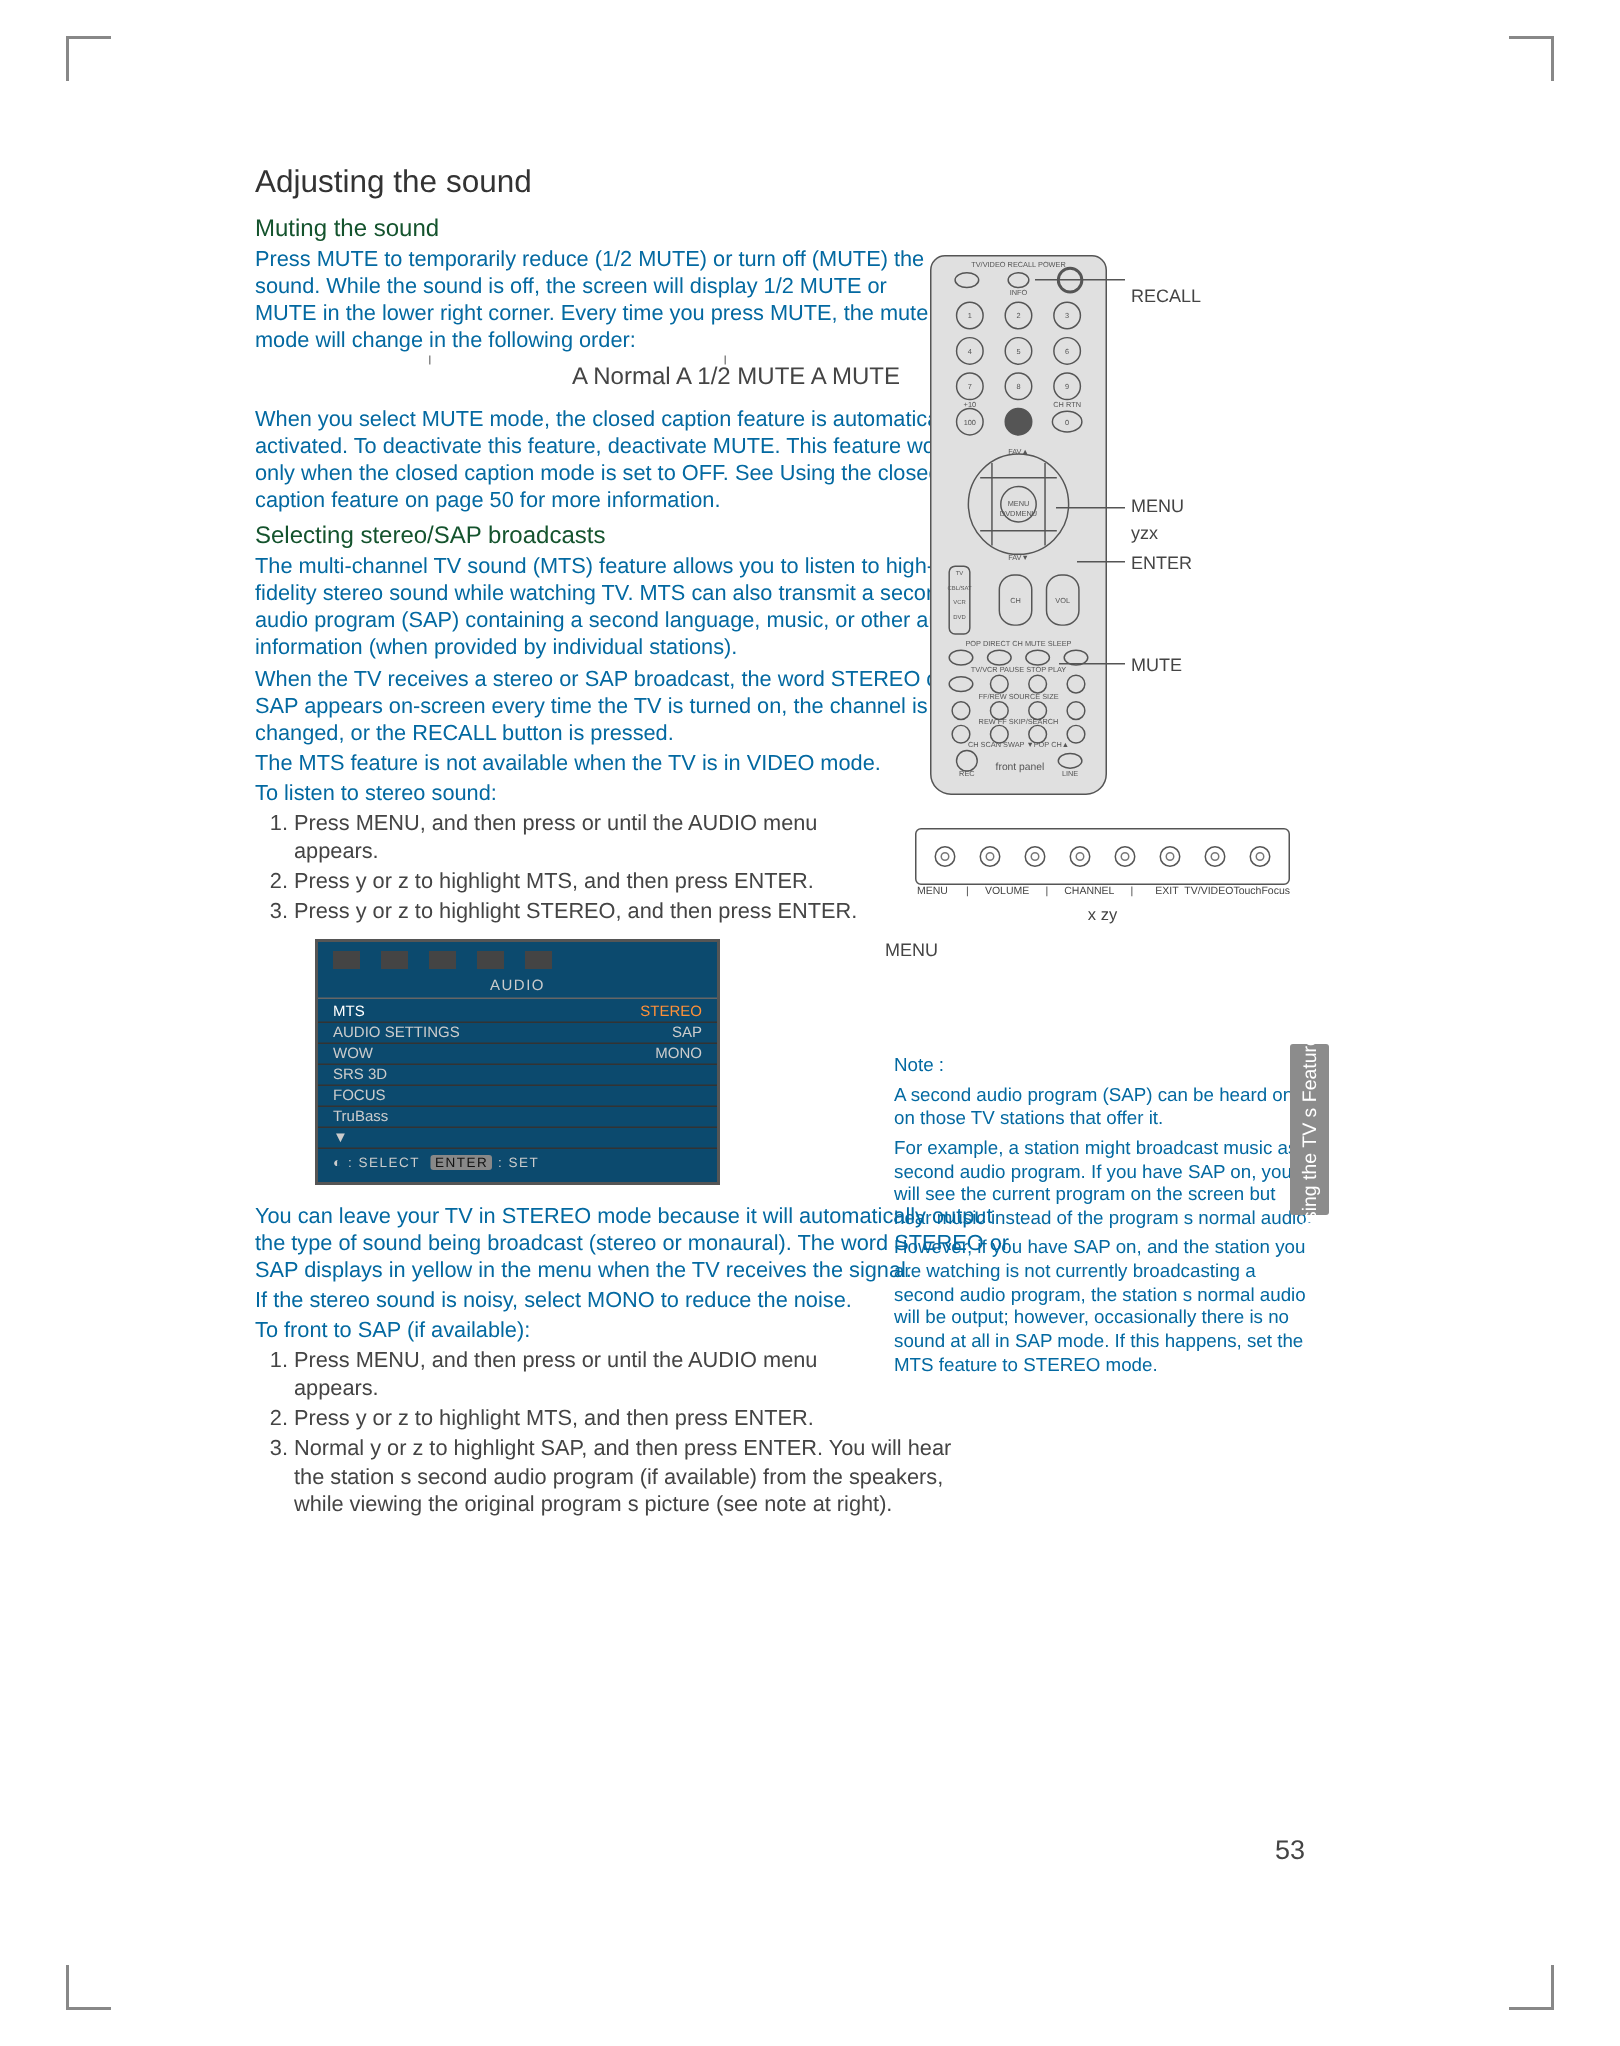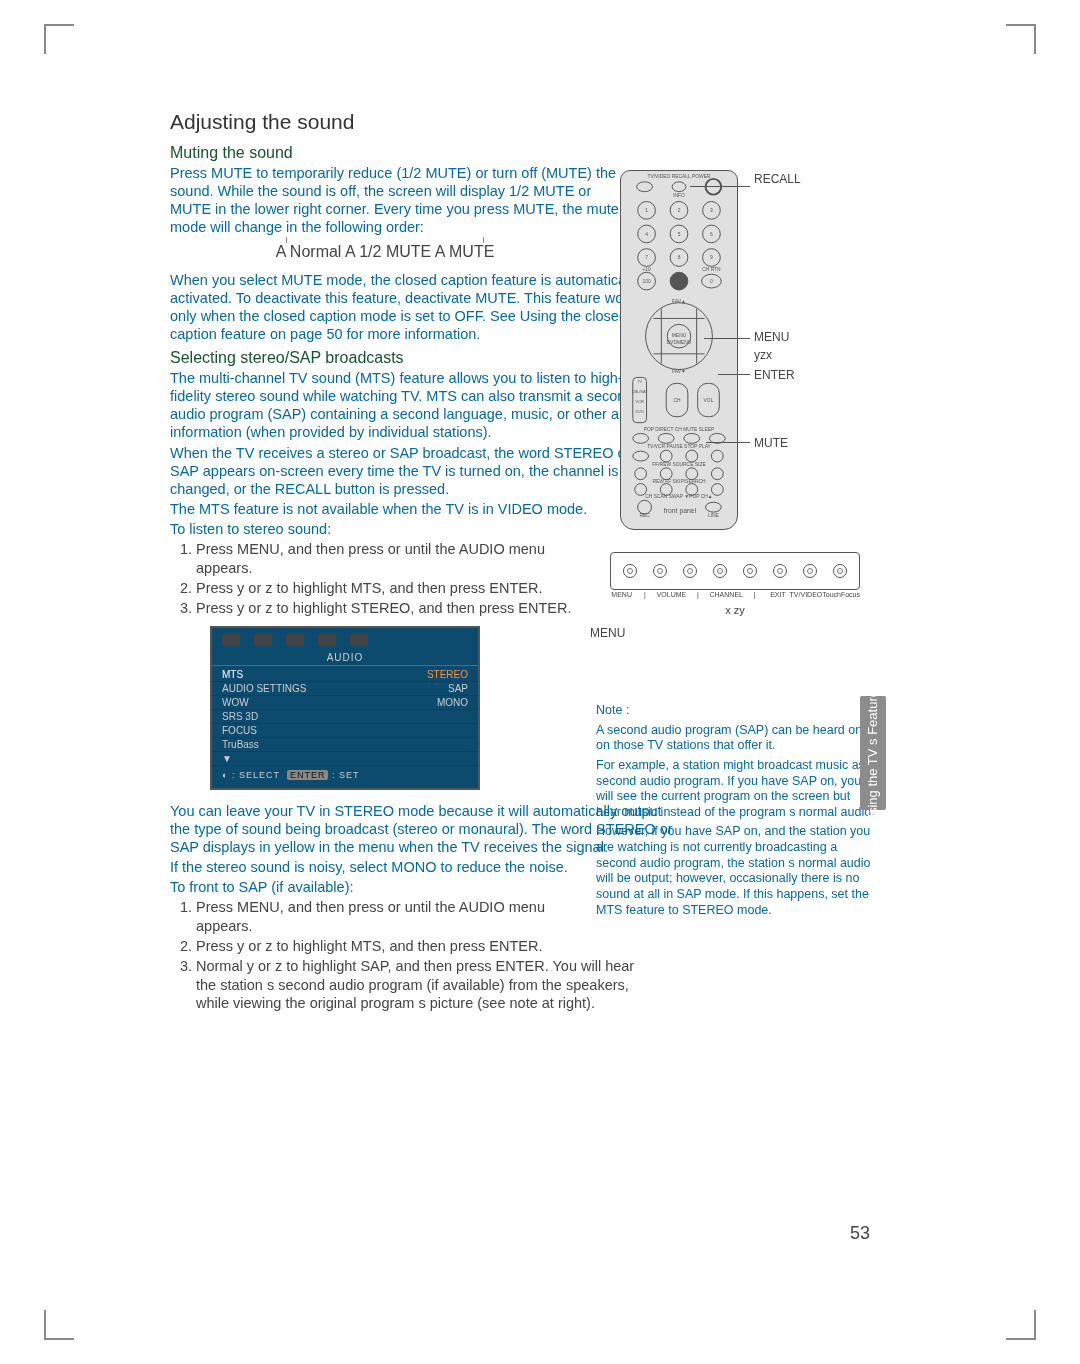--- a/index.html
+++ b/index.html
@@ -14,21 +14,21 @@
   .crop.bl-v { bottom: 24px; left: 44px; width: 2px; height: 30px; }
   .crop.br-h { bottom: 24px; right: 44px; width: 30px; height: 2px; }
   .crop.br-v { bottom: 24px; right: 44px; width: 2px; height: 30px; }
 
   .content { position: absolute; left: 170px; top: 110px; width: 700px; }
   h1 { font-size: 21px; font-weight: normal; color: #333; margin-bottom: 10px; }
   h2 { font-size: 16px; font-weight: normal; color: #14532d; margin: 6px 0 2px 0; }
   p { font-size: 14.5px; line-height: 1.25; color: #0369a1; margin: 2px 0; }
   ol { list-style: decimal; margin: 2px 0 6px 26px; }
   ol li { font-size: 14.5px; line-height: 1.3; color: #444; margin: 1px 0; }
-  .flowwrap { text-align:center; margin:6px 0 10px 0; position:relative;}
+  .flowwrap { text-align:right; margin:6px 0 10px 0; position:relative;}
   .flowwrap .tick { position:absolute; top:-6px; width:1px; height:6px; background:#888;}
   .flowwrap .tick.l { left:27%; }
   .flowwrap .tick.r { right:27%; }
 
   
   .osd { margin: 8px 0 12px 40px; width: 270px; background: #0c4a6e; color: #ccc; border: 2px solid #555; font-size: 10px; padding: 4px 0 8px 0; }
   .osd .tabs { display:flex; gap:14px; padding:2px 10px 4px;}
   .osd .tabs span { width:18px; height:12px; background:#444; display:inline-block;}
   .osd .title { text-align:center; letter-spacing:1px; font-size:10px; margin:2px 0; border-bottom:1px solid #666; padding-bottom:2px;}
   .osd .row { display:flex; justify-content:space-between; padding:0 10px; border-bottom:1px solid #333; line-height:1.3;}
@@ -227,21 +227,21 @@
           <text x="59" y="317">REW    FF    SKIP/SEARCH</text>
           <text x="59" y="333">CH SCAN  SWAP   ▼POP CH▲</text>
           <text x="24" y="352">REC</text>
             <text x="94" y="352">LINE</text>
           <text x="60" y="348" font-size="7">front panel</text>
         </g>
       </svg>
     </div>
 
     <div class="lead" style="left:80px; top:16px; width:60px;"></div>
-    <div class="remote-label" style="left:144px; top:2px;">RECALL</div>
+    <div class="remote-label" style="left:144px; top:20px;">RECALL</div>
     <div class="lead" style="left:94px; top:168px; width:46px;"></div>
     <div class="remote-label" style="left:144px; top:160px;">MENU</div>
     <div class="remote-label" style="left:144px; top:178px;">yzx</div>
     <div class="lead" style="left:108px; top:204px; width:32px;"></div>
     <div class="remote-label" style="left:144px; top:198px;">ENTER</div>
     <div class="lead" style="left:96px; top:272px; width:44px;"></div>
     <div class="remote-label" style="left:144px; top:266px;">MUTE</div>
 
     <div class="front-panel">
       <div class="bar">

